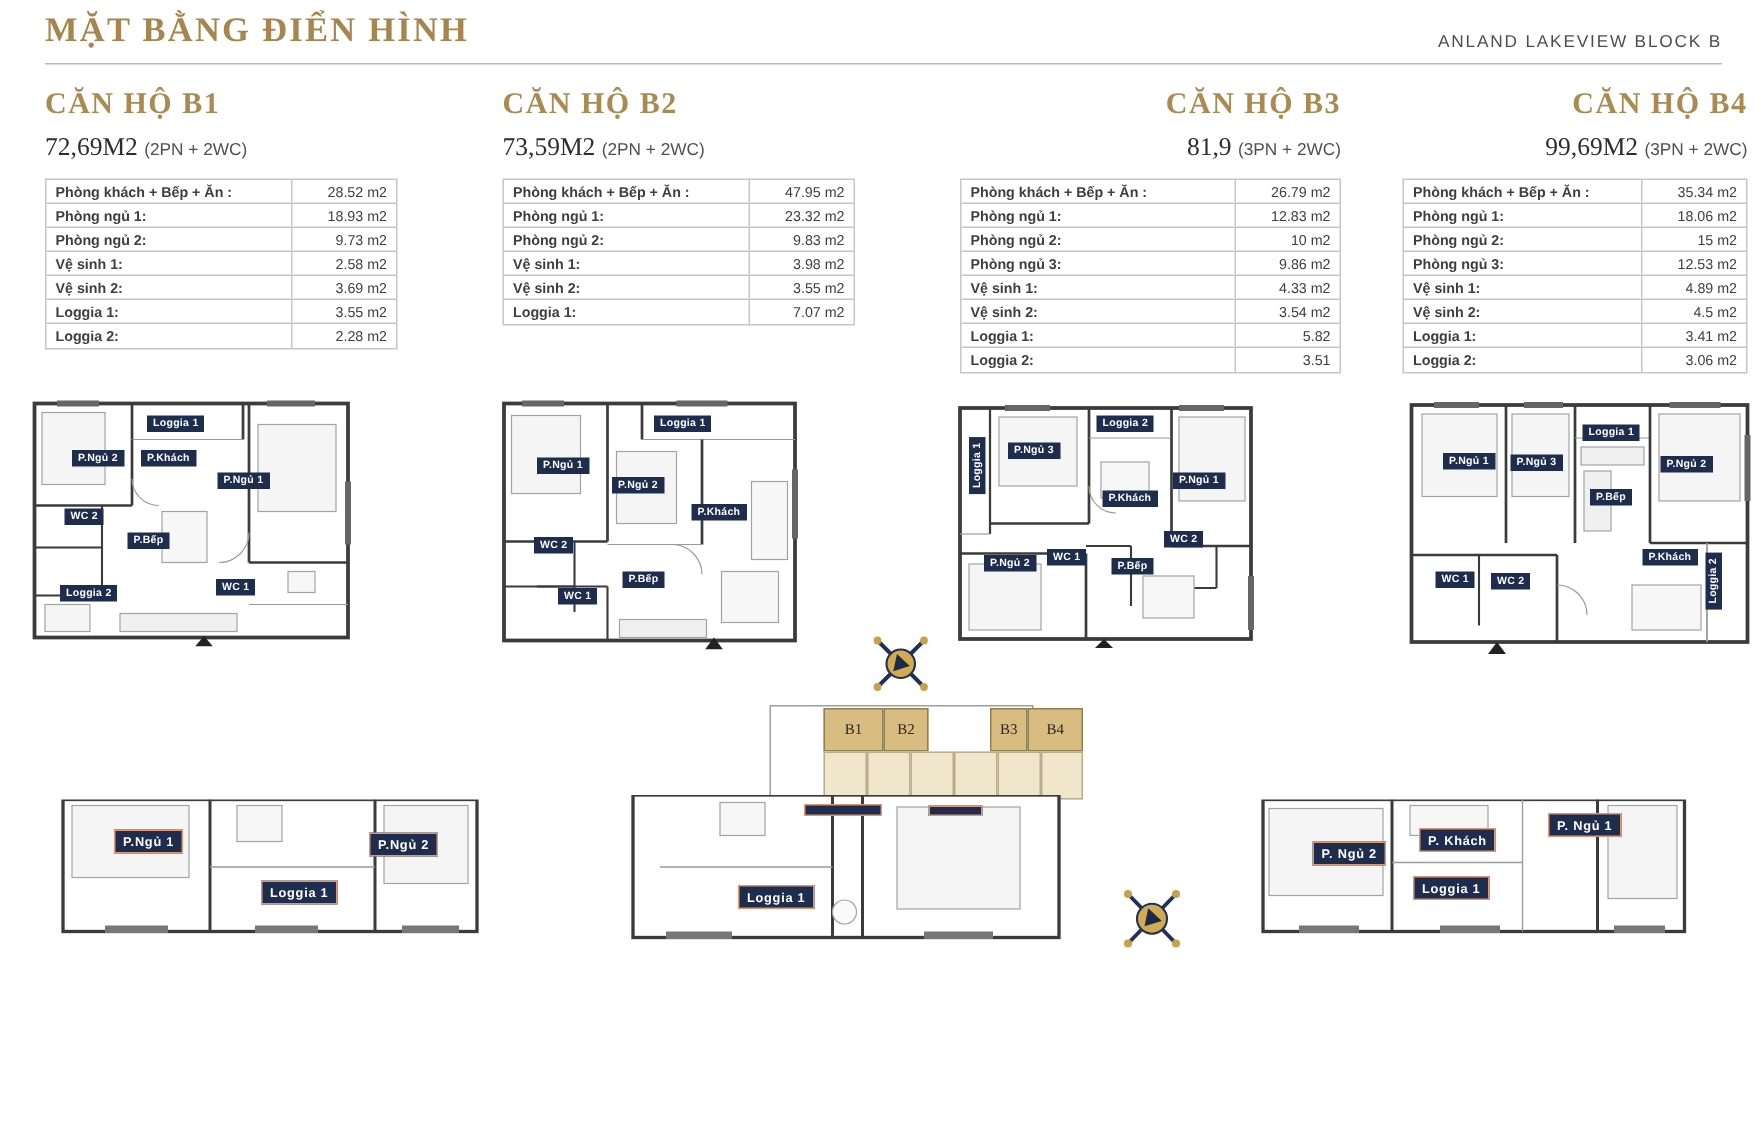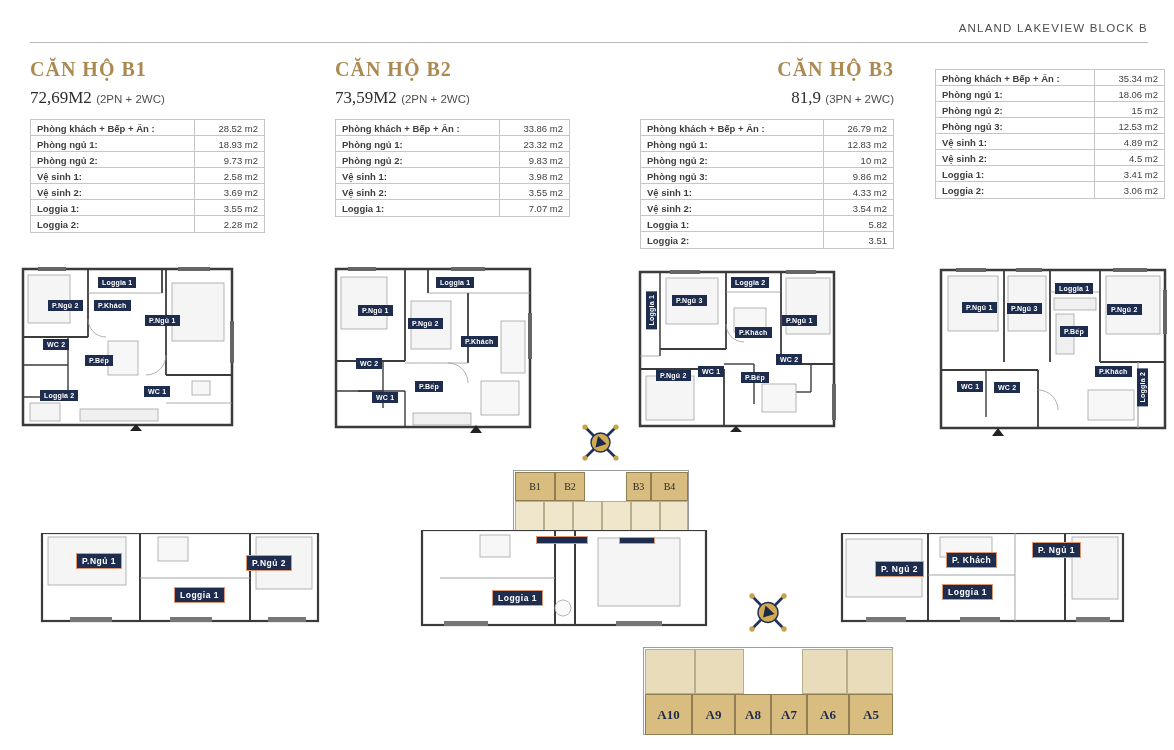--- a/index.html
+++ b/index.html
@@ -35,30 +35,31 @@
             letter-spacing:0.2px; padding:2px 4px; white-space:nowrap; line-height:1; z-index:2; }
   .rlabel.lg { font-size:8.5px; border:1px solid #df9671; padding:2.5px 5px; letter-spacing:0.5px; }
   .rlabel.vert { writing-mode:vertical-rl; transform:rotate(180deg); padding:4px 2px; }
   .cut-bar { position:absolute; background:#1e2c4e; border:1px solid #df9671; z-index:2; }
 
   
   .keyplan { position:absolute; border:1px solid #9d9d9d; background:#fff; }
   .kp-cell { position:absolute; border:1px solid #8f7f52; background:#d9bd80; display:flex;
              align-items:center; justify-content:center; font-family:"Liberation Serif",serif; color:#2a2a2a; }
   .kp-cell.plain { background:#efe6cb; border:1px solid #b8ad8c; }
-  .keyplan-b .kp-cell { font-size:10px; }
+  .keyplan-b .kp-cell { font-size:10px;margin-left:34px; }
   .keyplan-a .kp-cell { font-size:13px; color:#1d2b4b; font-weight:700; }
   .keyplan-a .kp-cell.plain { background:#e8dcba; }
   .compass { position:absolute; }
 </style>
 </head>
 <body>
 
 <div class="page">
 
+  <div class="page-title">MẶT BẰNG ĐIỂN HÌNH</div>
   <div class="block-label">ANLAND LAKEVIEW BLOCK B</div>
   <div class="header-divider"></div>
 
   <div class="apt" style="left:30px;width:235px;">
     <div class="apt-name">CĂN HỘ B1</div>
     <div class="apt-area">
       <span>72,69M2</span>
       <span class="apt-config">(2PN + 2WC)</span>
     </div>
     <div class="apt-table">
@@ -95,21 +96,21 @@
 
   <div class="apt" style="left:335px;width:235px;">
     <div class="apt-name">CĂN HỘ B2</div>
     <div class="apt-area">
       <span>73,59M2</span>
       <span class="apt-config">(2PN + 2WC)</span>
     </div>
     <div class="apt-table">
       <div class="tr">
           <span class="tl">Phòng khách + Bếp + Ăn :</span>
-          <span class="tv">33.86 m2</span>
+          <span class="tv">47.95 m2</span>
         </div>
       <div class="tr">
           <span class="tl">Phòng ngủ 1:</span>
           <span class="tv">23.32 m2</span>
         </div>
       <div class="tr">
           <span class="tl">Phòng ngủ 2:</span>
           <span class="tv">9.83 m2</span>
         </div>
       <div class="tr">
@@ -163,20 +164,25 @@
           <span class="tv">5.82</span>
         </div>
       <div class="tr">
           <span class="tl">Loggia 2:</span>
           <span class="tv">3.51</span>
         </div>
     </div>
   </div>
 
   <div class="apt align-right" style="left:935px;width:230px;">
+    <div class="apt-name">CĂN HỘ B4</div>
+    <div class="apt-area">
+      <span>99,69M2</span>
+      <span class="apt-config">(3PN + 2WC)</span>
+    </div>
     <div class="apt-table">
       <div class="tr">
           <span class="tl">Phòng khách + Bếp + Ăn :</span>
           <span class="tv">35.34 m2</span>
         </div>
       <div class="tr">
           <span class="tl">Phòng ngủ 1:</span>
           <span class="tv">18.06 m2</span>
         </div>
       <div class="tr">
@@ -446,38 +452,14 @@
       <line x1="39" y1="8" x2="7" y2="41" stroke="#20305a" stroke-width="2.6"></line>
       <circle cx="7" cy="8" r="2.7" fill="#c8a24a"></circle>
       <circle cx="39" cy="8" r="2.7" fill="#c8a24a"></circle>
       <circle cx="7" cy="41" r="2.7" fill="#c8a24a"></circle>
       <circle cx="39" cy="41" r="2.7" fill="#c8a24a"></circle>
       <circle cx="23" cy="24.5" r="10" fill="#d2ab50" stroke="#20305a" stroke-width="1.4"></circle>
       <path d="M18 29.5 L29.5 26 L20.5 17.5 Z" fill="#1c2a4a"></path>
     </svg>
   </div>
 
-  <div class="keyplan keyplan-a" style="left:643px;top:647px;width:250px;height:88px;">
-    <div class="kp-cell plain" style="left:1px;top:1px;width:50px;height:45px;"></div>
-    <div class="kp-cell plain" style="left:51px;top:1px;width:49px;height:45px;"></div>
-    <div class="kp-cell plain" style="left:158px;top:1px;width:45px;height:45px;"></div>
-    <div class="kp-cell plain" style="left:203px;top:1px;width:46px;height:45px;"></div>
-    <div class="kp-cell" style="left:1px;top:46px;width:47px;height:41px;">
-        <span>A10</span>
-      </div>
-    <div class="kp-cell" style="left:48px;top:46px;width:43px;height:41px;">
-        <span>A9</span>
-      </div>
-    <div class="kp-cell" style="left:91px;top:46px;width:36px;height:41px;">
-        <span>A8</span>
-      </div>
-    <div class="kp-cell" style="left:127px;top:46px;width:36px;height:41px;">
-        <span>A7</span>
-      </div>
-    <div class="kp-cell" style="left:163px;top:46px;width:42px;height:41px;">
-        <span>A6</span>
-      </div>
-    <div class="kp-cell" style="left:205px;top:46px;width:44px;height:41px;">
-        <span>A5</span>
-      </div>
-  </div>
 
 </div>
 
 </body></html>

